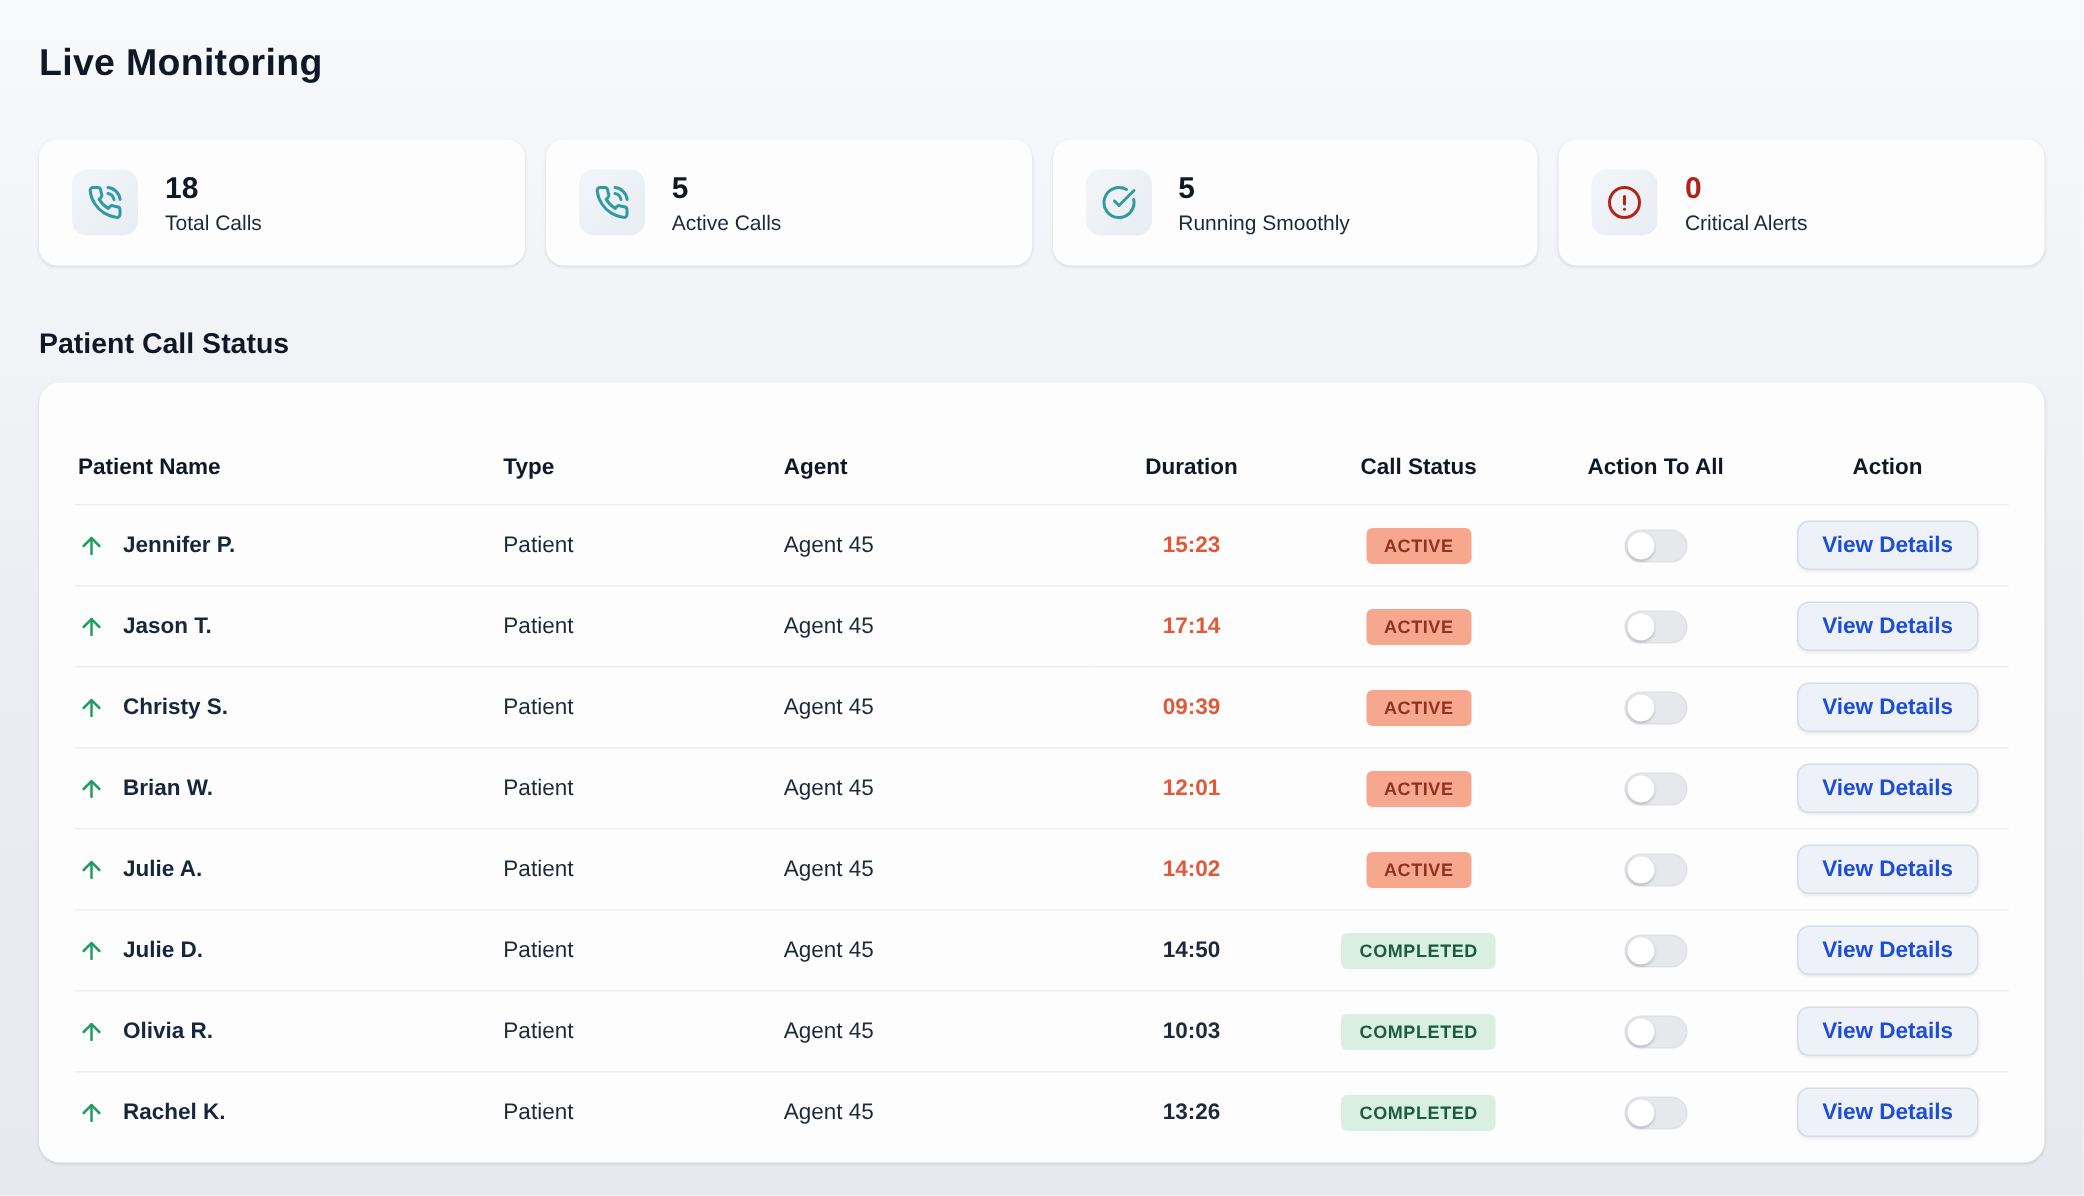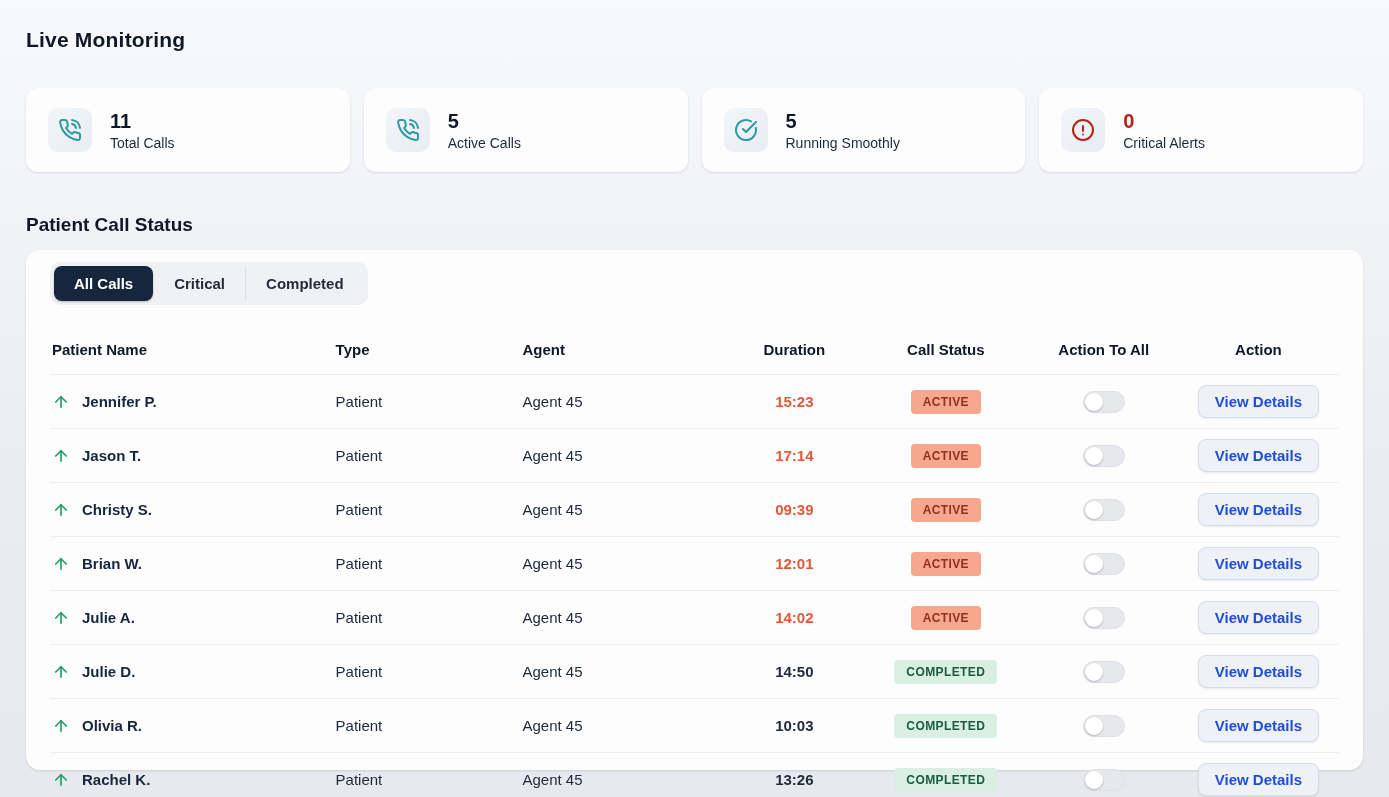--- a/index.html
+++ b/index.html
@@ -5,21 +5,21 @@
   * { margin: 0; padding: 0; box-sizing: border-box; }
   html, body { width: 1389px; height: 797px; }
   body {
     font-family: "Liberation Sans", sans-serif;
     background: linear-gradient(180deg, #f8f9fb 0%, #eaecf1 60%, #e7e9ee 100%);
     color: #1d2939;
     padding: 28px 26px 0 26px;
     overflow: hidden;
   }
   .page-title {
-    font-size: 21px;
+    font-size: 25px;
     font-weight: 700;
     color: #101828;
     letter-spacing: .2px;
   }
   
   .stats-row {
     display: flex;
     gap: 14px;
     margin-top: 36px;
   }
@@ -169,21 +169,21 @@
 <div class="stats-row">
   <div class="stat-card">
     <div class="stat-iconbox">
       <svg class="icon-teal" viewBox="0 0 24 24" fill="none" stroke="currentColor" stroke-width="2" stroke-linecap="round" stroke-linejoin="round">
           <path d="M14.05 2a9 9 0 0 1 8 7.94"></path>
           <path d="M14.05 6A5 5 0 0 1 18 10"></path>
           <path d="M22 16.92v3a2 2 0 0 1-2.18 2 19.79 19.79 0 0 1-8.63-3.07 19.5 19.5 0 0 1-6-6 19.79 19.79 0 0 1-3.07-8.67A2 2 0 0 1 4.11 2h3a2 2 0 0 1 2 1.72 12.84 12.84 0 0 0 .7 2.81 2 2 0 0 1-.45 2.11L8.09 9.91a16 16 0 0 0 6 6l1.27-1.27a2 2 0 0 1 2.11-.45 12.84 12.84 0 0 0 2.81.7A2 2 0 0 1 22 16.92z"></path>
         </svg>
     </div>
     <div class="stat-text">
-      <span class="stat-value">11</span>
+      <span class="stat-value">18</span>
       <span class="stat-label">Total Calls</span>
     </div>
   </div>
   <div class="stat-card">
     <div class="stat-iconbox">
       <svg class="icon-teal" viewBox="0 0 24 24" fill="none" stroke="currentColor" stroke-width="2" stroke-linecap="round" stroke-linejoin="round">
           <path d="M14.05 2a9 9 0 0 1 8 7.94"></path>
           <path d="M14.05 6A5 5 0 0 1 18 10"></path>
           <path d="M22 16.92v3a2 2 0 0 1-2.18 2 19.79 19.79 0 0 1-8.63-3.07 19.5 19.5 0 0 1-6-6 19.79 19.79 0 0 1-3.07-8.67A2 2 0 0 1 4.11 2h3a2 2 0 0 1 2 1.72 12.84 12.84 0 0 0 .7 2.81 2 2 0 0 1-.45 2.11L8.09 9.91a16 16 0 0 0 6 6l1.27-1.27a2 2 0 0 1 2.11-.45 12.84 12.84 0 0 0 2.81.7A2 2 0 0 1 22 16.92z"></path>
         </svg>
@@ -216,25 +216,20 @@
     <div class="stat-text">
       <span class="stat-value critical">0</span>
       <span class="stat-label">Critical Alerts</span>
     </div>
   </div>
 </div>
 
 <h2 class="section-title">Patient Call Status</h2>
 
 <div class="panel">
-  <div class="tabs">
-    <button class="tab active">All Calls</button>
-    <button class="tab">Critical</button>
-    <button class="tab">Completed</button>
-  </div>
 
   <table>
     <colgroup>
       <col class="c1">
         <col class="c2">
         <col class="c3">
         <col class="c4">
         <col class="c5">
         <col class="c6">
         <col class="c7">

